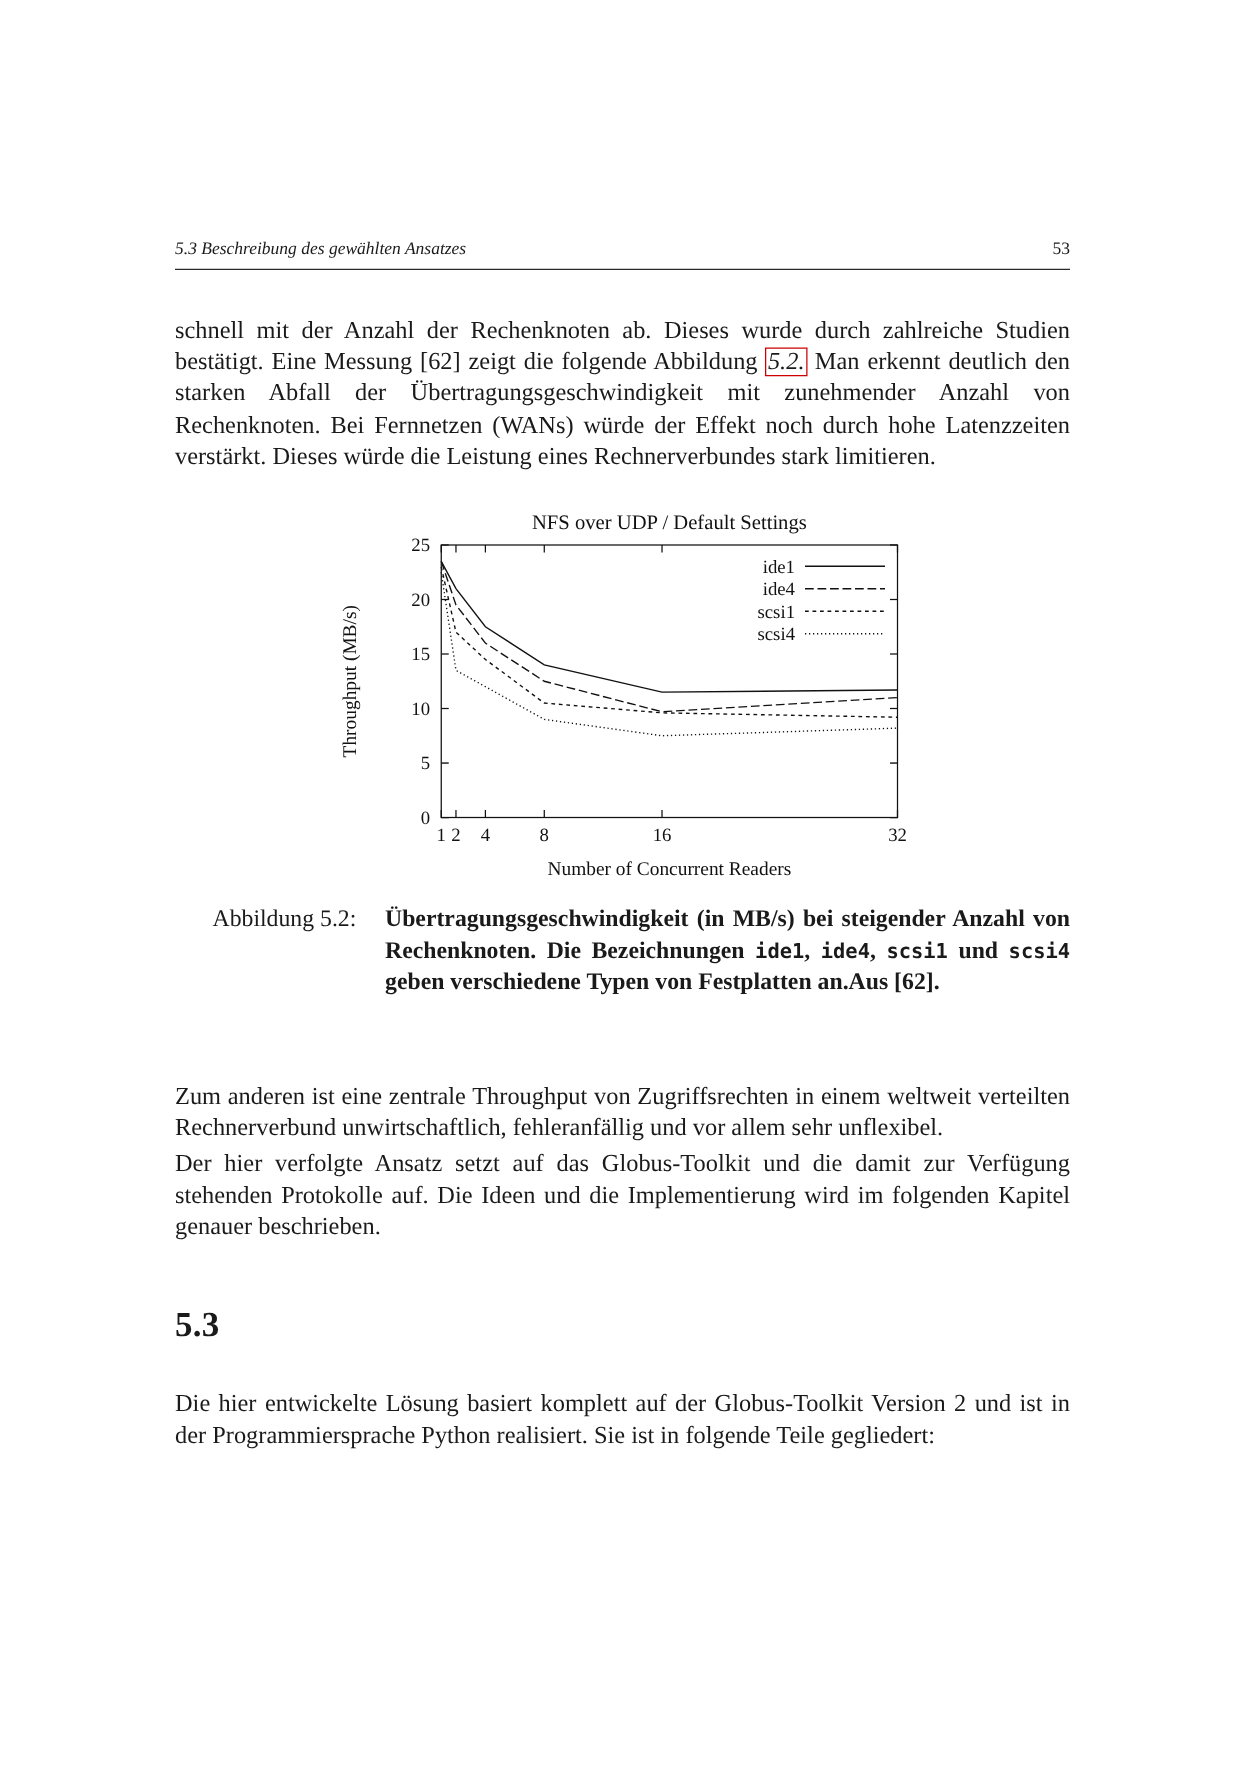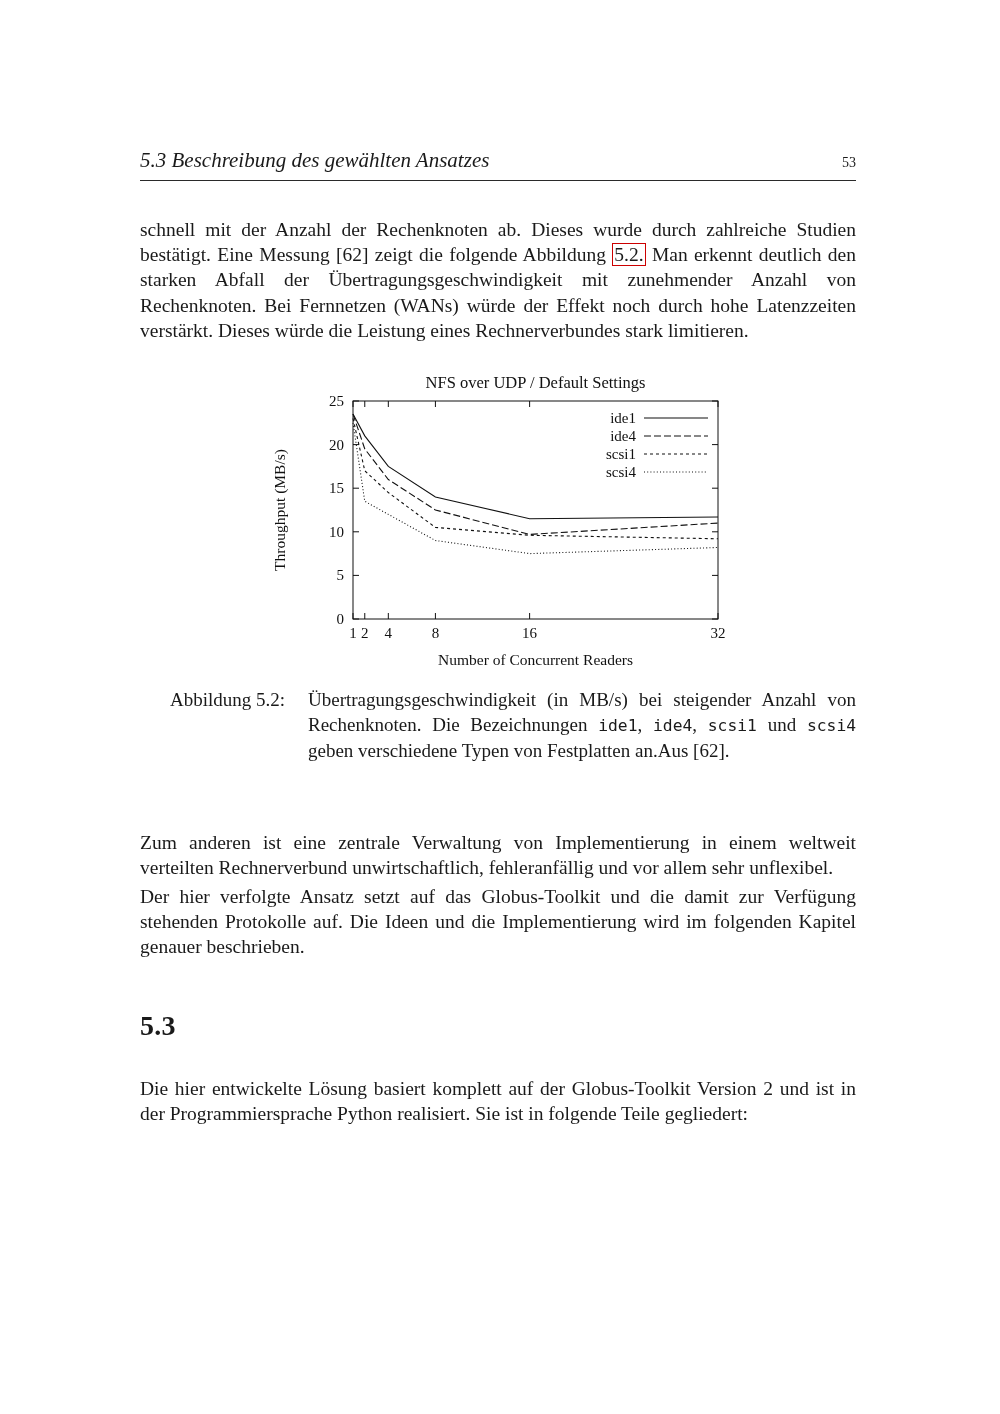--- a/index.html
+++ b/index.html
@@ -10,47 +10,48 @@
     font-family:"Liberation Serif", serif;
     color:#1a1a1a;
     overflow:hidden;
   }
   .page { position:absolute; left:140px; top:148px; width:716px; }
 
   .runninghead {
     display:flex; justify-content:space-between; align-items:baseline;
     border-bottom:1.2px solid #2a2a2a; padding-bottom:7px;
   }
-  .rh-left  { font-style:italic; font-size:21px; }
+  .rh-left  { font-style:italic; font-size:14px;margin-top:44px; }
   .rh-right { font-size:14px; }
 
   p.body {
     font-size:19.5px; line-height:25.2px; text-align:justify;
     hyphens:manual;
   }
   .para1 { margin-top:36px; }
 
   .ref-box {
     border:1.4px solid #cc0000;
     padding:0 1px;
+    font-style:italic;
   }
   .mono {
     font-family:"DejaVu Sans Mono", monospace;
     font-size:0.86em;
   }
 
   .figure-wrap { margin-top:28px; text-align:center; }
   .figure-wrap svg { display:inline-block; }
 
   .caption {
     display:flex; padding-left:30px;
     font-size:19px; line-height:25.2px;
   }
   .caption-label { flex:0 0 138px; white-space:nowrap; }
-  .caption-text  { flex:1 1 auto; text-align:justify; }
+  .caption-text  { flex:1 1 auto; text-align:justify;font-weight:bold; }
 
   .para2 { margin-top:66px; }
   .para3 { margin-top:4px; }
 
   .section-heading {
     margin-top:50px;
     display:flex; align-items:baseline;
     font-weight:bold; font-size:28px;
     letter-spacing:0.2px;
     flex-direction:column;
@@ -126,21 +127,21 @@
         <text x="368" y="106" text-anchor="end" font-size="15" fill="#111111" font-family="&quot;Liberation Serif&quot;, serif">scsi4</text>
         <line x1="376" y1="101" x2="440" y2="101" stroke="#111111" stroke-width="1.1" stroke-dasharray="1,2.2"></line>
       </svg>
   </div>
 
   <div class="caption">
     <div class="caption-label">Abbildung 5.2:</div>
     <div class="caption-text"><span>Übertragungsgeschwindigkeit (in MB/s) bei steigender Anzahl von Rechenknoten. Die Bezeichnungen </span><span class="mono">ide1</span><span>, </span><span class="mono">ide4</span><span>, </span><span class="mono">scsi1</span><span> und </span><span class="mono">scsi4</span><span> geben verschiedene Typen von Festplatten an.Aus [62].</span></div>
   </div>
 
-  <p class="body para2">Zum anderen ist eine zentrale Verwaltung von Implementierung in einem weltweit verteilten Rechnerverbund unwirtschaftlich, fehleranfällig und vor allem sehr unflexibel.</p>
+  <p class="body para2">Zum anderen ist eine zentrale Throughput von Zugriffsrechten in einem weltweit verteilten Rechnerverbund unwirtschaftlich, fehleranfällig und vor allem sehr unflexibel.</p>
 
   <p class="body para3">Der hier verfolgte Ansatz setzt auf das Globus-Toolkit und die damit zur Verfügung stehenden Protokolle auf. Die Ideen und die Implementierung wird im folgenden Kapitel genauer beschrieben.</p>
 
   <div class="section-heading">
     <span class="section-number">5.3</span>
   </div>
 
   <p class="body para4">Die hier entwickelte Lösung basiert komplett auf der Globus-Toolkit Version 2 und ist in der Programmiersprache Python realisiert. Sie ist in folgende Teile gegliedert:</p>
 
 </div>

